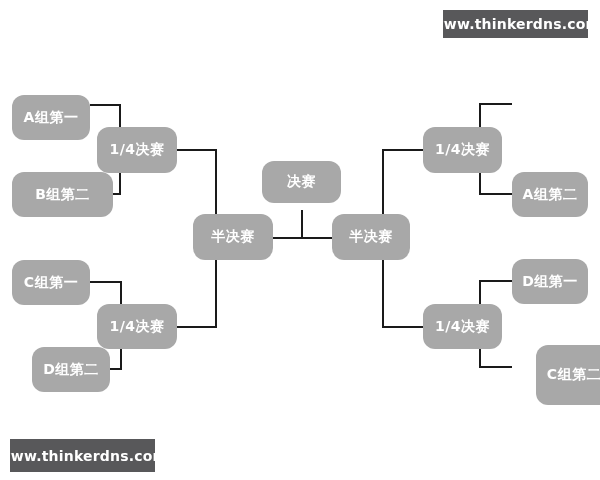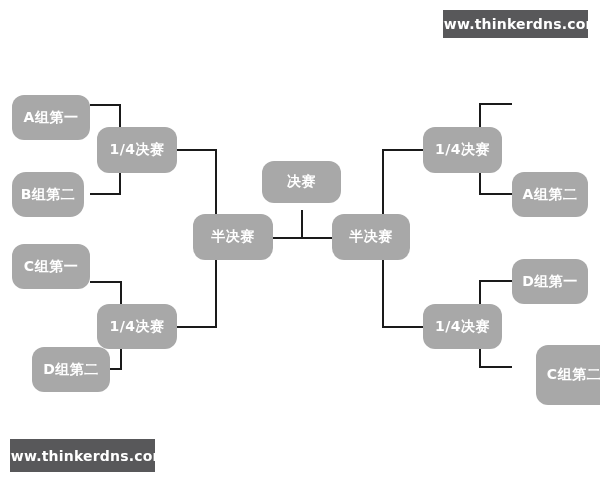--- a/index.html
+++ b/index.html
@@ -36,22 +36,22 @@
     font-size: 14px;
     font-weight: bold;
     display: flex;
     align-items: center;
     justify-content: center;
     letter-spacing: 0.2px;
     white-space: nowrap;
   }
   
   .n-seed-a1 { left: 12px;  top: 83px;  width: 78px; height: 45px; margin-top: 12px; }
-  .n-seed-b2 { left: 12px;  top: 172px; width: 72px; height: 45px; border-radius: 14px; }
-  .n-seed-c1 { left: 12px;  top: 244px; width: 78px; height: 45px; }
+  .n-seed-b2 { left: 12px;  top: 172px; width: 101px; height: 45px; }
+  .n-seed-c1 { left: 12px;  top: 260px; width: 78px; height: 45px; }
   .n-seed-d2 { left: 12px;  top: 347px; width: 78px; height: 45px; margin-left: 20px; }
   .n-qf-lt   { left: 97px;  top: 127px; width: 80px; height: 46px; }
   .n-qf-lb   { left: 97px;  top: 304px; width: 80px; height: 45px; }
   .n-sf-l    { left: 193px; top: 214px; width: 80px; height: 46px; }
   .n-final   { left: 262px; top: 161px; width: 79px; height: 42px; }
   .n-sf-r    { left: 332px; top: 214px; width: 78px; height: 46px; }
   .n-qf-rt   { left: 423px; top: 127px; width: 79px; height: 46px; }
   .n-qf-rb   { left: 423px; top: 304px; width: 79px; height: 45px; }
   .n-seed-b1 { left: 512px; top: 82px;  width: 76px; height: 45px; }
   .n-seed-a2 { left: 512px; top: 172px; width: 76px; height: 45px; text-align: right; }

